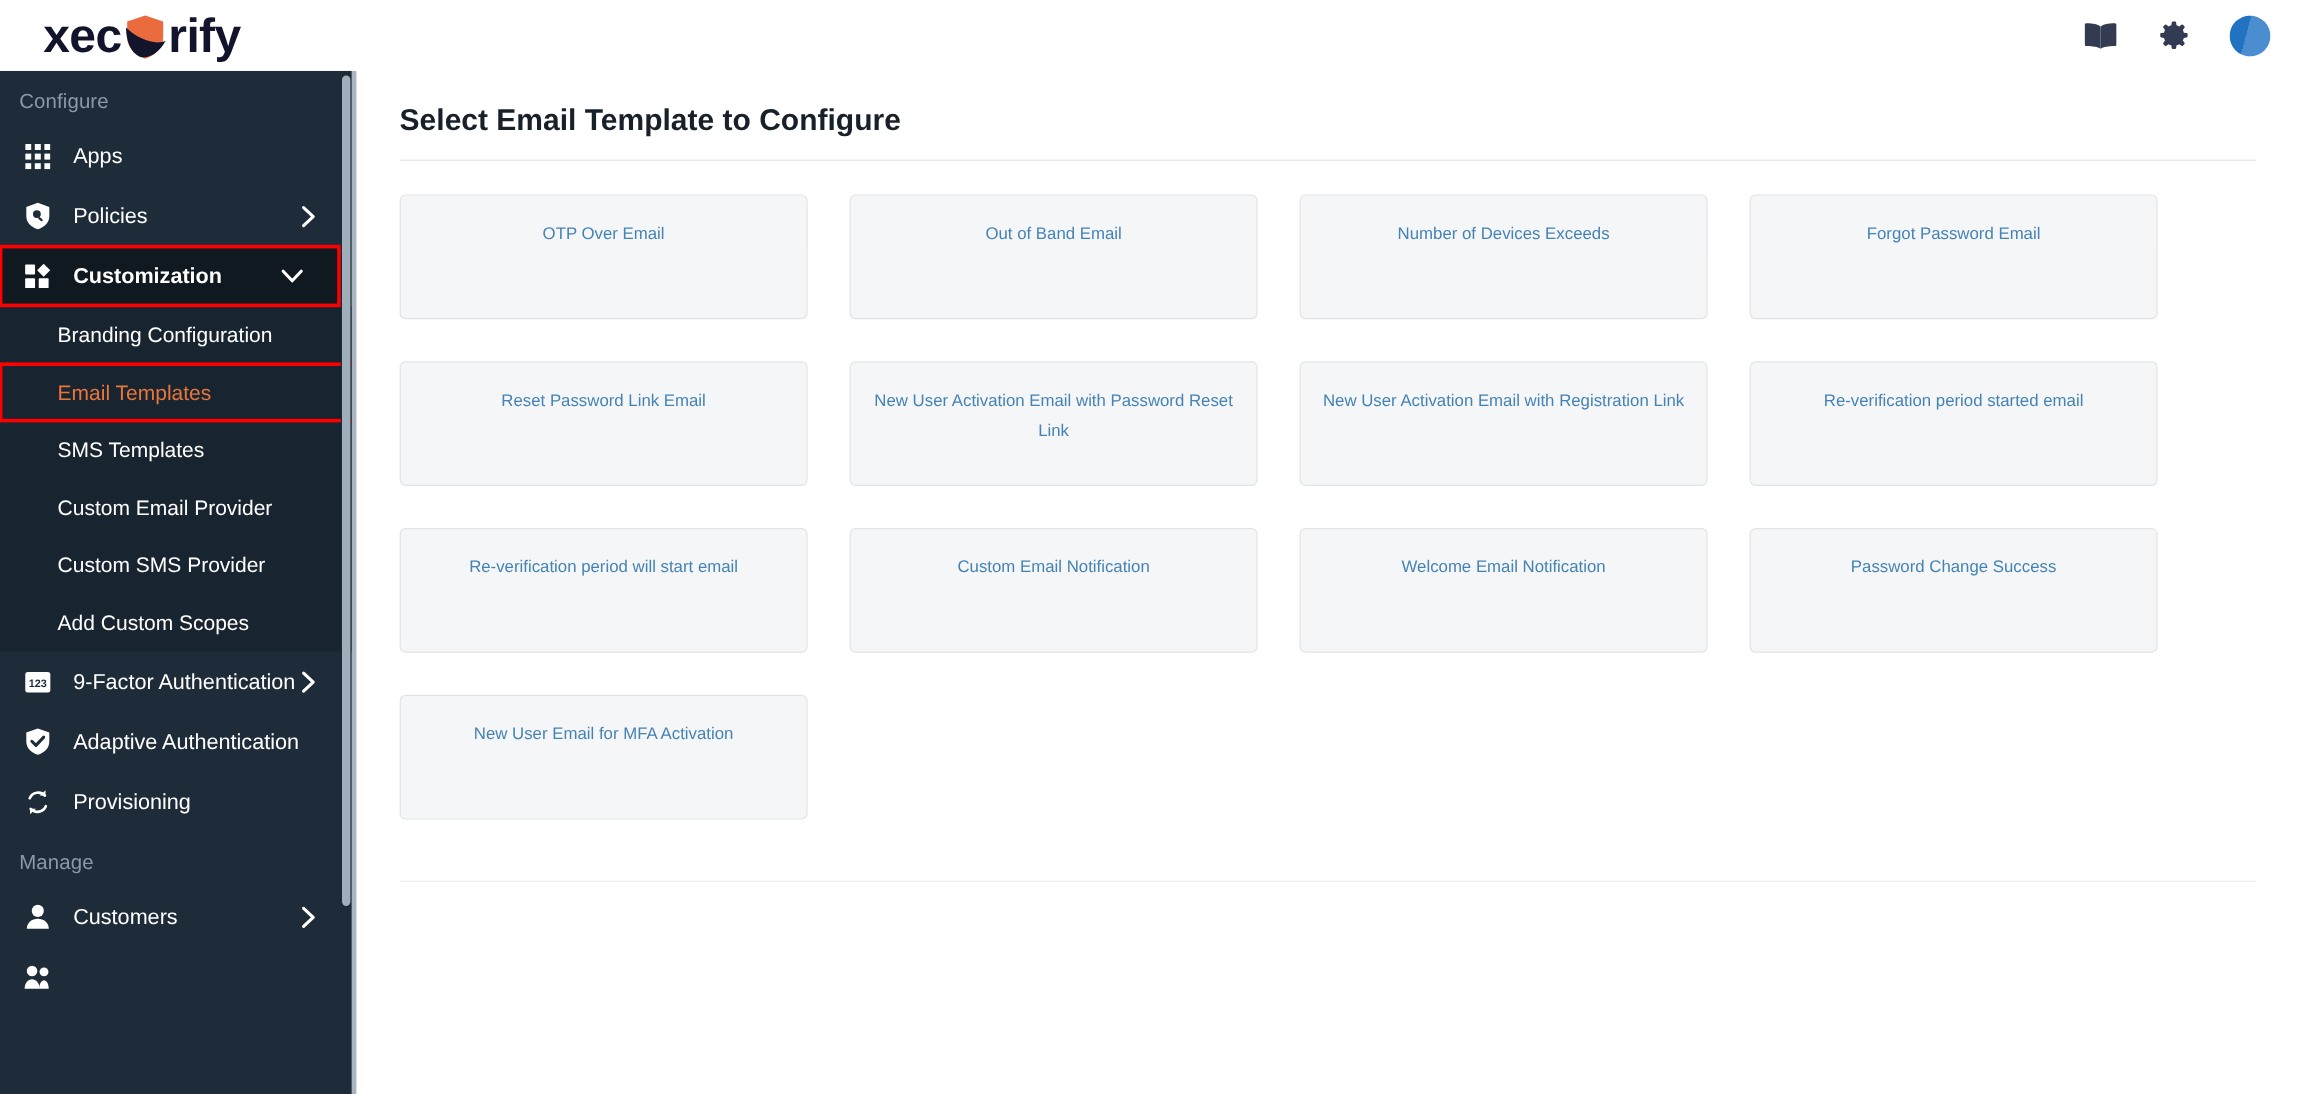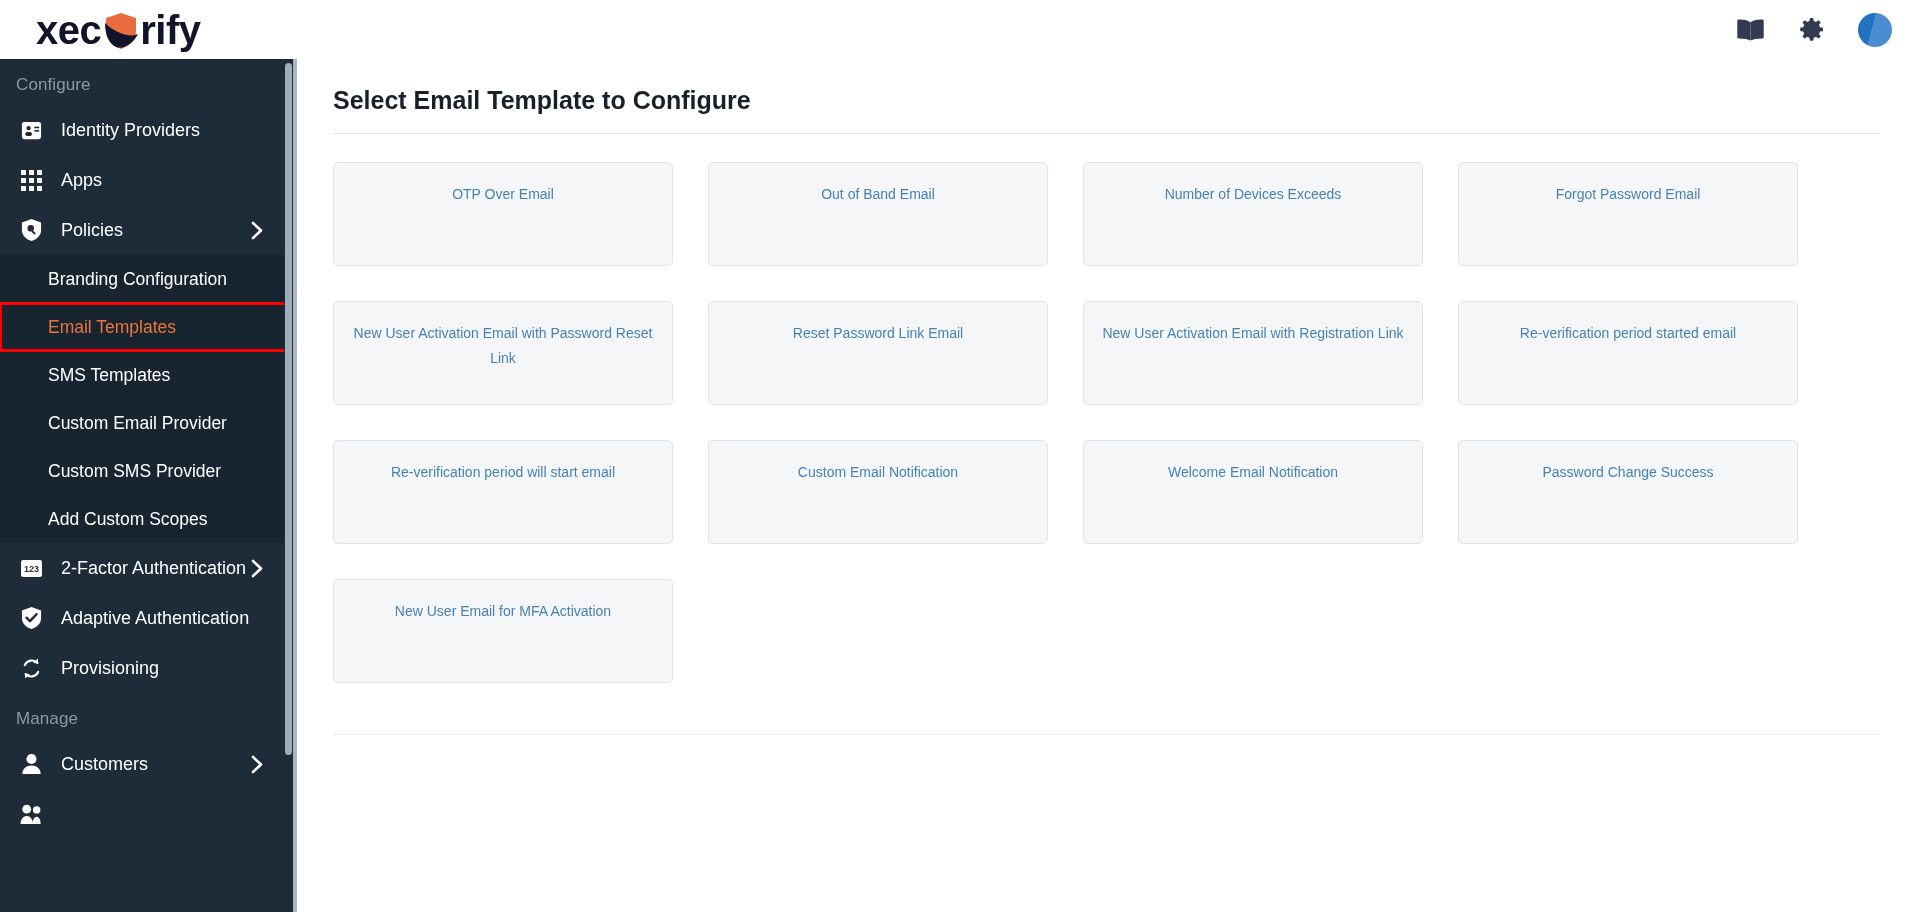--- a/index.html
+++ b/index.html
@@ -190,32 +190,20 @@
     </span>
     <span class="avatar"></span>
   </div>
 </div>
 
 <nav class="sidebar">
   <div class="sb-inner">
 
     <div class="sb-section-label">Configure</div>
 
-    <div class="sb-item">
-      <span class="sb-ico">
-        <svg width="23" height="23" viewBox="0 0 24 24" fill="#ffffff">
-          <rect x="2" y="3" width="20" height="18" rx="2.5"></rect>
-          <circle cx="9" cy="9.5" r="2.3" fill="#1e2b38"></circle>
-          <rect x="5.5" y="13.5" width="7" height="4.2" rx="2" fill="#1e2b38"></rect>
-          <rect x="15" y="8" width="5" height="1.7" fill="#1e2b38"></rect>
-          <rect x="15" y="11.5" width="5" height="1.7" fill="#1e2b38"></rect>
-        </svg>
-      </span>
-      <span>Identity Providers</span>
-    </div>
 
 
     <div class="sb-item">
       <span class="sb-ico">
         <svg width="21" height="21" viewBox="0 0 21 21" fill="#ffffff">
           <rect x="0" y="0" width="5" height="5"></rect>
             <rect x="8" y="0" width="5" height="5"></rect>
             <rect x="16" y="0" width="5" height="5"></rect>
           <rect x="0" y="8" width="5" height="5"></rect>
             <rect x="8" y="8" width="5" height="5"></rect>
@@ -237,20 +225,36 @@
         </svg>
       </span>
       <span>Policies</span>
       <span class="sb-chev">
         <svg width="12" height="19" viewBox="0 0 12 19" fill="none" stroke="#ffffff" stroke-width="2.6" stroke-linecap="round" stroke-linejoin="round">
             <polyline points="2,2 10,9.5 2,17"></polyline>
           </svg>
       </span>
     </div>
 
+    <div class="sb-item active hl-box">
+      <span class="sb-ico">
+        <svg width="23" height="23" viewBox="0 0 24 24" fill="#ffffff">
+          <rect x="1" y="1.5" width="8.6" height="8.6" rx="0.8"></rect>
+          <rect x="1" y="13.4" width="8.6" height="8.6" rx="0.8"></rect>
+          <rect x="12.8" y="13.4" width="8.6" height="8.6" rx="0.8"></rect>
+          <path d="M17.1 0.8 L22.8 6.5 L17.1 12.2 L11.4 6.5 Z"></path>
+        </svg>
+      </span>
+      <span>Customization</span>
+      <span class="sb-chev">
+        <svg width="19" height="12" viewBox="0 0 19 12" fill="none" stroke="#ffffff" stroke-width="2.6" stroke-linecap="round" stroke-linejoin="round">
+            <polyline points="2,2 9.5,10 17,2"></polyline>
+          </svg>
+      </span>
+    </div>
 
     <div class="sb-sub-group">
       <div class="sb-sub">
         <span>Branding Configuration</span>
       </div>
       <div class="sb-sub selected hl-box">
         <span>Email Templates</span>
       </div>
       <div class="sb-sub">
         <span>SMS Templates</span>
@@ -266,21 +270,21 @@
       </div>
     </div>
 
     <div class="sb-item">
       <span class="sb-ico">
         <svg width="23" height="19" viewBox="0 0 24 20">
           <rect x="1" y="1" width="22" height="18" rx="2.2" fill="#ffffff"></rect>
           <text x="12" y="14.2" font-family="Liberation Sans, sans-serif" font-size="9.5" font-weight="700" fill="#1e2b38" text-anchor="middle">123</text>
         </svg>
       </span>
-      <span>2-Factor Authentication</span>
+      <span>9-Factor Authentication</span>
       <span class="sb-chev">
         <svg width="12" height="19" viewBox="0 0 12 19" fill="none" stroke="#ffffff" stroke-width="2.6" stroke-linecap="round" stroke-linejoin="round">
             <polyline points="2,2 10,9.5 2,17"></polyline>
           </svg>
       </span>
     </div>
 
     <div class="sb-item">
       <span class="sb-ico">
         <svg width="23" height="24" viewBox="0 0 24 25" fill="#ffffff">
@@ -343,22 +347,22 @@
   <div class="main-left-edge"></div>
 
   <h1 class="page-title">Select Email Template to Configure</h1>
   <div class="title-rule"></div>
 
   <div class="card-grid">
     <div class="tpl-card">OTP Over Email</div>
     <div class="tpl-card">Out of Band Email</div>
     <div class="tpl-card">Number of Devices Exceeds</div>
     <div class="tpl-card">Forgot Password Email</div>
+    <div class="tpl-card">Reset Password Link Email</div>
     <div class="tpl-card">New User Activation Email with Password Reset Link</div>
-    <div class="tpl-card">Reset Password Link Email</div>
     <div class="tpl-card">New User Activation Email with Registration Link</div>
     <div class="tpl-card">Re-verification period started email</div>
     <div class="tpl-card">Re-verification period will start email</div>
     <div class="tpl-card">Custom Email Notification</div>
     <div class="tpl-card">Welcome Email Notification</div>
     <div class="tpl-card">Password Change Success</div>
     <div class="tpl-card">New User Email for MFA Activation</div>
   </div>
 
   <div class="bottom-rule"></div>

